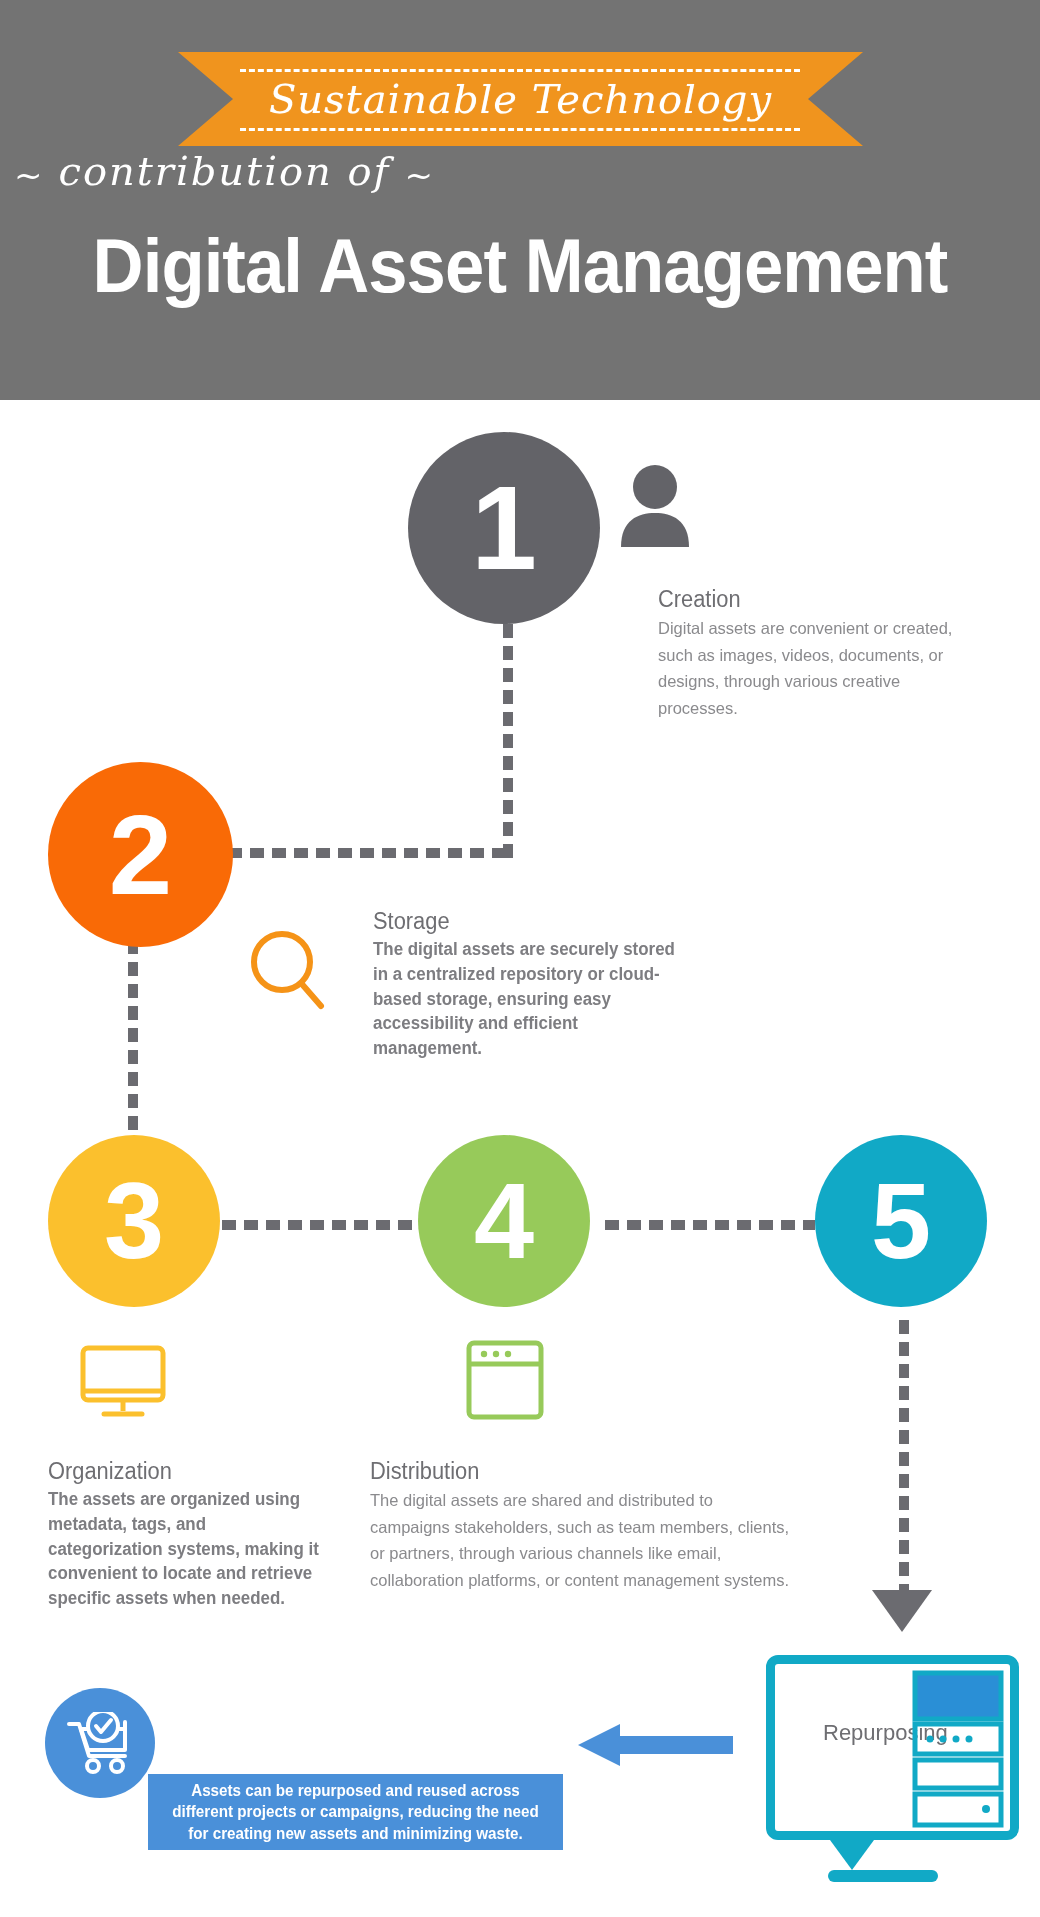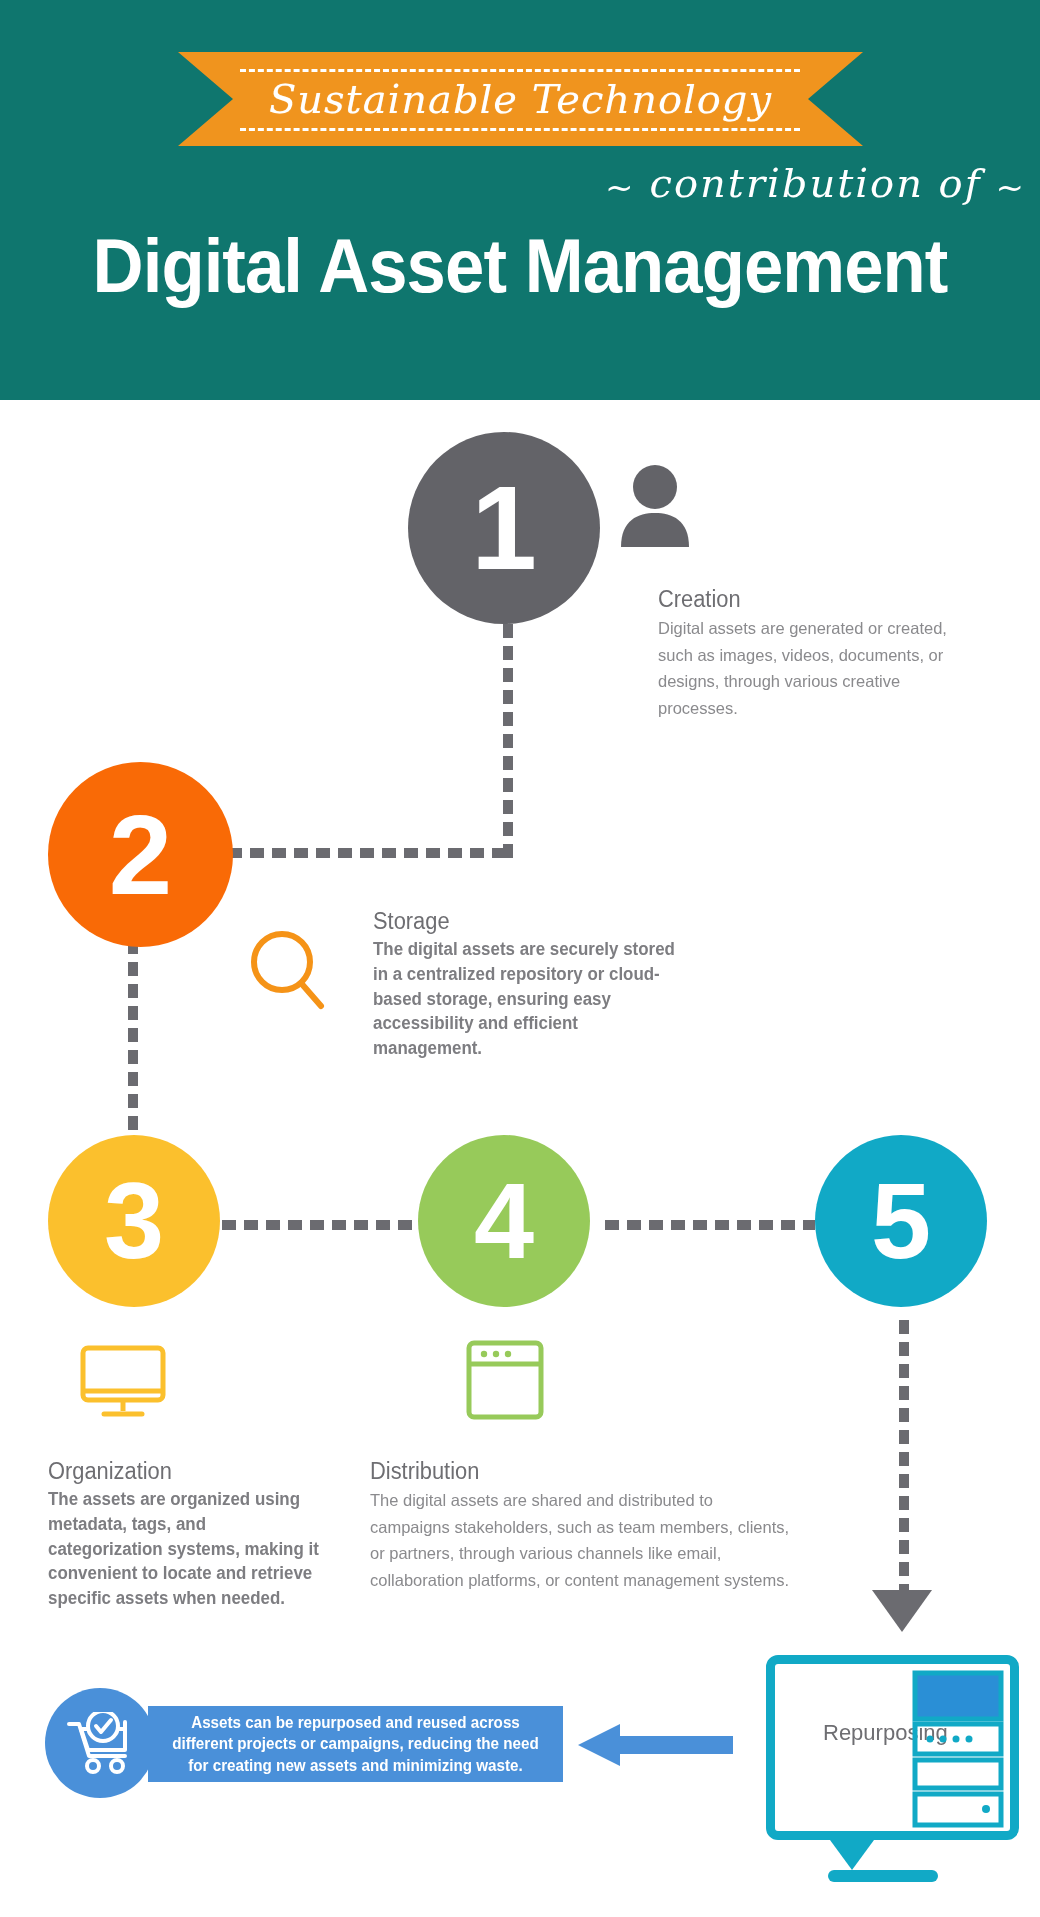--- a/index.html
+++ b/index.html
@@ -7,21 +7,21 @@
     width:1040px; height:1917px;
     background:#ffffff;
     font-family:"Liberation Sans", sans-serif;
     position:relative; overflow:hidden;
   }
   .page { position:relative; width:1040px; height:1917px; }
 
   
   .header {
     position:absolute; left:0; top:0; width:1040px; height:400px;
-    background:#0f766e;
+    background:#737373;
   }
   .ribbon-wrap {
     position:absolute; left:178px; top:52px; width:685px; height:94px;
   }
   .ribbon {
     position:absolute; left:0; top:0; width:685px; height:94px;
     background:#f0941e;
     clip-path: polygon(0 0, 685px 0, 630px 47px, 685px 94px, 0 94px, 55px 47px);
   }
   .ribbon-dash {
@@ -31,22 +31,22 @@
   .ribbon-dash.top { top:17px; }
   .ribbon-dash.bot { top:76px; }
   .ribbon-text {
     position:absolute; left:0; top:0; width:685px; height:94px;
     display:flex; align-items:center; justify-content:center;
     color:#ffffff; font-family:"DejaVu Serif", serif;
     font-style:italic; font-size:40px; letter-spacing:1px;
     text-shadow:0 0 1px rgba(255,255,255,.4);
   }
   .subtitle {
-    position:absolute; left:0; top:160px; width:1040px;
-    text-align:right; color:#ffffff;
+    position:absolute; left:0; top:148px; width:1040px;
+    text-align:left; color:#ffffff;
     font-family:"DejaVu Serif", serif; font-style:italic;
     font-size:40px; letter-spacing:2px;
   }
   .subtitle .swirl { font-size:34px; vertical-align:middle; padding:0 14px; }
   .main-title {
     position:absolute; left:0; top:222px; width:1040px;
     text-align:center; color:#ffffff;
     font-family:"Liberation Sans Narrow","Liberation Sans", sans-serif;
     font-weight:bold; font-size:76px; letter-spacing:-1px;
     transform:scaleX(.93); transform-origin:center;
@@ -92,21 +92,21 @@
     transform:scaleX(.94); transform-origin:left;
   }
 
   
   .cart-circle {
     position:absolute; left:45px; top:1688px;
     width:110px; height:110px; border-radius:50%;
     background:#4a90d9;
   }
   .blue-banner {
-    position:absolute; left:148px; top:1706px;
+    position:absolute; left:148px; top:1774px;
     width:415px; height:76px; background:#4a90d9;
     display:flex; align-items:center; justify-content:center;
     text-align:center; padding:0 10px;
   }
   .blue-banner span {
     color:#ffffff; font-weight:bold; font-size:16px; line-height:1.33;
     font-family:"Liberation Sans Narrow","Liberation Sans", sans-serif;
     transform:scaleX(.95);
   }
   .arrow-left { position:absolute; left:578px; top:1724px; width:155px; height:42px; }
@@ -164,21 +164,21 @@
 
   <div class="circ" style="left:408px; top:432px; width:192px; height:192px; background:#636368; font-size:118px;">
     <span>1</span>
   </div>
   <svg class="blk" style="left:618px; top:465px;" width="74" height="82" viewBox="0 0 74 82">
     <circle cx="37" cy="22" r="22" fill="#636368"></circle>
     <path d="M3 82 C3 55 20 48 37 48 C54 48 71 55 71 82 Z" fill="#636368"></path>
   </svg>
   <div class="blk" style="left:614px; top:586px; width:300px;margin-left:44px;">
     <h3>Creation</h3>
-    <div class="body-wide">Digital assets are generated or created, such as images, videos, documents, or designs, through various creative processes.</div>
+    <div class="body-wide">Digital assets are convenient or created, such as images, videos, documents, or designs, through various creative processes.</div>
   </div>
 
   <div class="circ" style="left:48px; top:762px; width:185px; height:185px; background:#f96a06; font-size:114px;">
     <span>2</span>
   </div>
   <svg class="blk" style="left:248px; top:930px;" width="80" height="84" viewBox="0 0 80 84">
     <circle cx="34" cy="32" r="28" fill="none" stroke="#f59317" stroke-width="6"></circle>
     <line x1="53" y1="53" x2="73" y2="76" stroke="#f59317" stroke-width="6" stroke-linecap="round"></line>
   </svg>
   <div class="blk" style="left:373px; top:908px; width:330px;">

